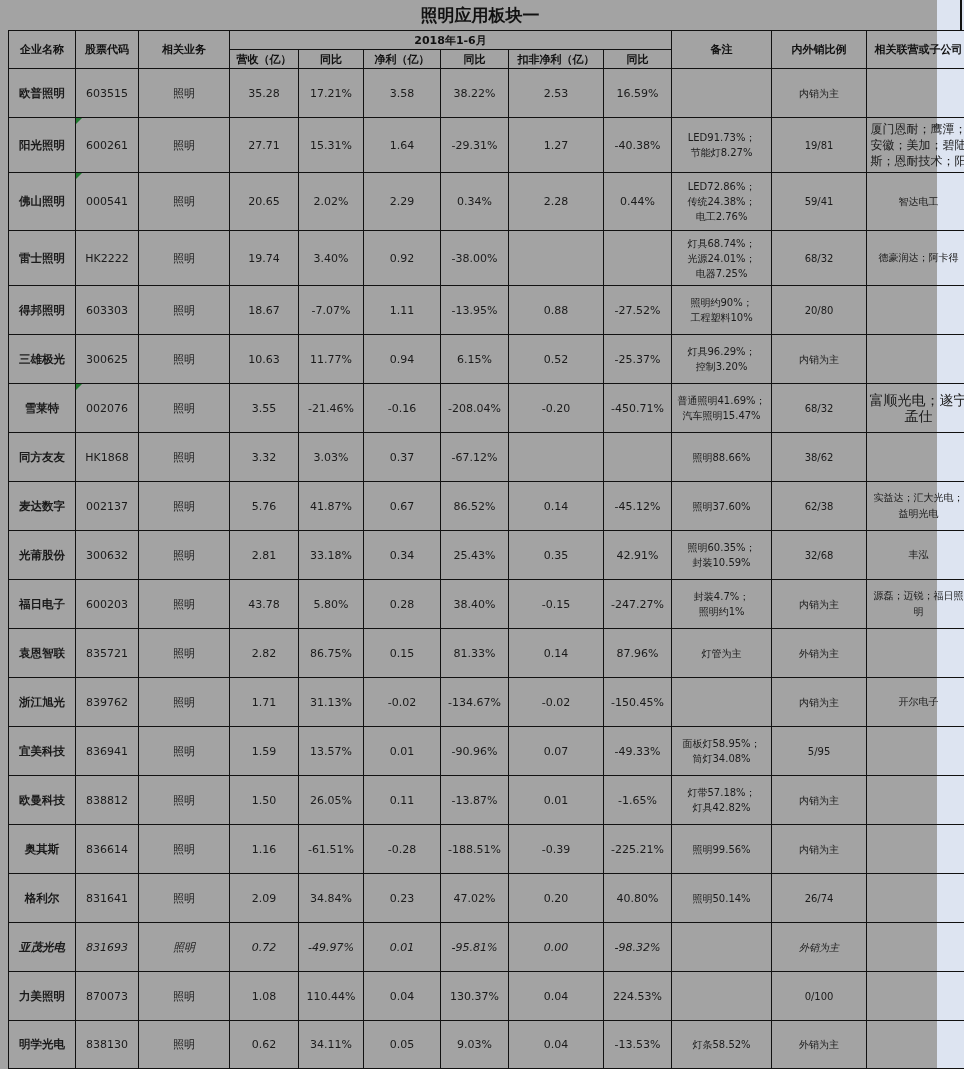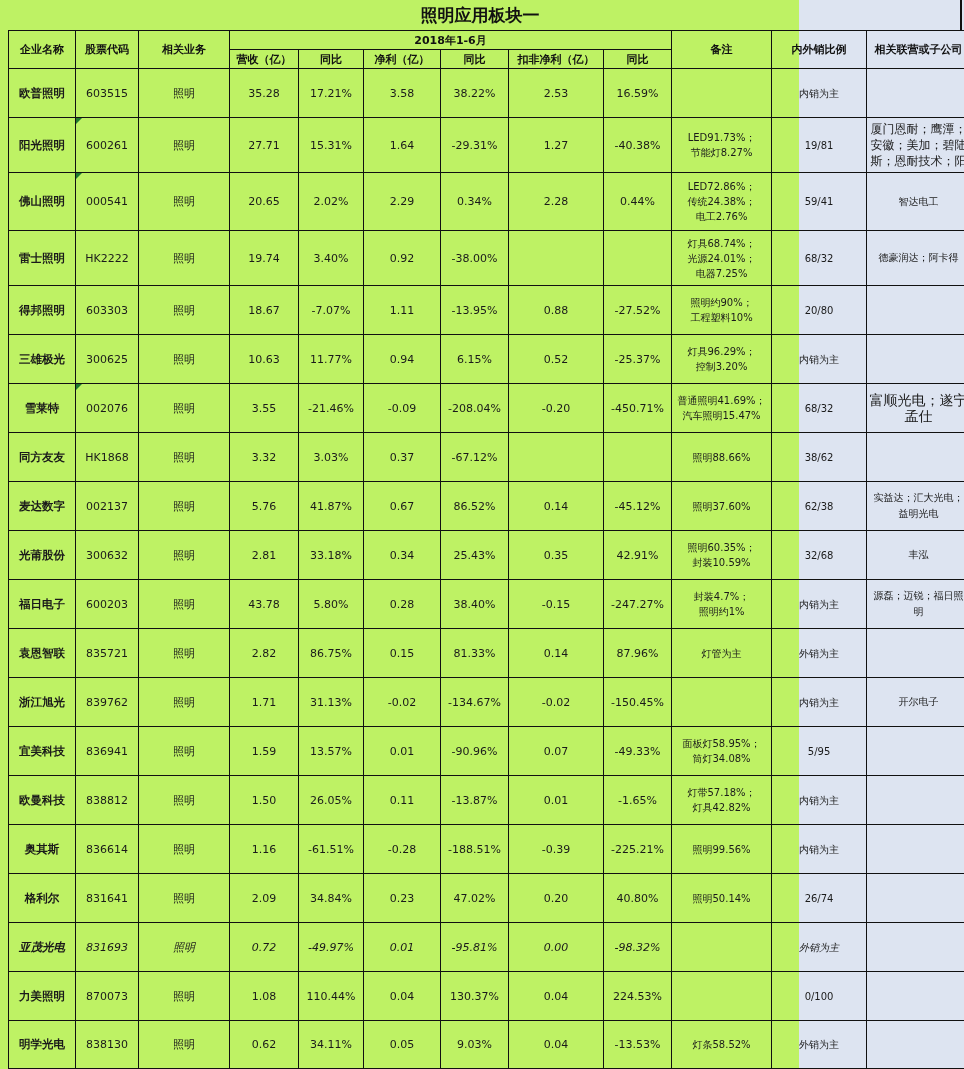--- a/index.html
+++ b/index.html
@@ -1,17 +1,17 @@
 <!DOCTYPE html>
 <html><head>
 <meta charset="utf-8">
 <style>
   html, body { margin: 0; padding: 0; background: #dde4f1; }
   body { width: 964px; height: 1069px; overflow: hidden; font-family: "DejaVu Sans", "Liberation Sans", sans-serif; color: #1a1a1a; }
-  .sheet { position: relative; width: 799px; height: 1069px; background: #bef264; }
+  .sheet { position: relative; width: 937px; height: 1069px; background: #a3a3a3; }
   .title { position: absolute; left: 0; top: 0; width: 962px; height: 30px; line-height: 30px; text-align: center; font-size: 17px; font-weight: bold; color: #111; border-right: 2px solid #111; box-sizing: border-box; }
   table { position: absolute; left: 8px; top: 30px; border-collapse: collapse; table-layout: fixed; width: 962px; }
   td, th { border: 1.5px solid #111; text-align: center; vertical-align: middle; padding: 0 2px; font-size: 11px; overflow: hidden; }
   th { font-weight: bold; font-size: 11px; color: #111; }
   th.h2 { height: 18px; }
   th.h1 { height: 18px; }
   td.name { font-weight: bold; font-size: 11.5px; }
   td.small { font-size: 10px; line-height: 15px; }
   .tri { position: relative; }
   .tri::before { content: ""; position: absolute; left: 0; top: 0; width: 0; height: 0; border-top: 6px solid #1f7a2e; border-right: 6px solid transparent; }
@@ -156,21 +156,21 @@
           </td>
           <td class="small">内销为主</td>
           <td class="small" style="font-size: 10px; line-height: 16px;"></td>
         </tr>
         <tr style="height: 49px;">
           <td class="name">雪莱特</td>
           <td class="tri">002076</td>
           <td>照明</td>
           <td>3.55</td>
           <td>-21.46%</td>
-          <td>-0.09</td>
+          <td>-0.16</td>
           <td>-208.04%</td>
           <td>-0.20</td>
           <td>-450.71%</td>
           <td class="small">
             <div>普通照明41.69%；</div>
             <div>汽车照明15.47%</div>
           </td>
           <td class="small">68/32</td>
           <td class="small" style="font-size: 14px; line-height: 16px; text-align: center;">富顺光电；遂宁孟仕</td>
         </tr>

